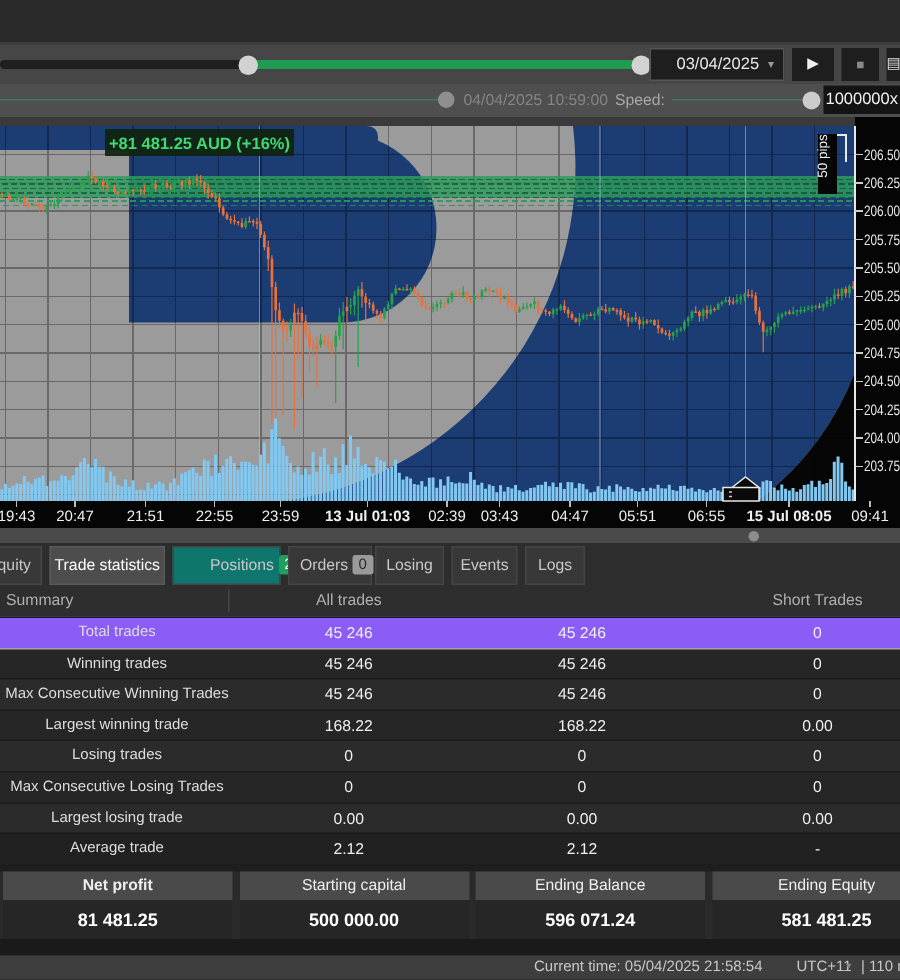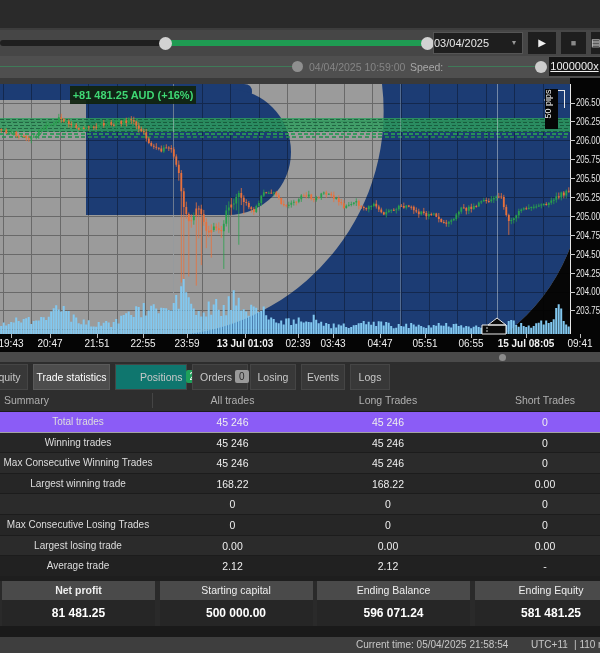--- a/index.html
+++ b/index.html
@@ -9,34 +9,34 @@
 <body>
 <div id="root">
 
   <div class="abs" style="left:0;top:0;width:600px;height:30px;background:#2a2a2a;border-bottom:2px solid #3d3d3d;"></div>
 
   <div class="abs" style="left:0;top:30px;width:600px;height:26px;background:#464646;">
     <div class="abs" style="left:0;top:10px;width:428px;height:6px;background:#1f1f1f;border-radius:3px;"></div>
     <div class="abs" style="left:165px;top:10px;width:263px;height:6px;background:#1f9b52;border-radius:3px;"></div>
     <div class="abs" style="left:159px;top:7px;width:13px;height:13px;background:#d2d2d2;border-radius:50%;"></div>
     <div class="abs" style="left:421px;top:7px;width:13px;height:13px;background:#d2d2d2;border-radius:50%;"></div>
-    <div class="abs" style="left:433px;top:2px;width:90px;height:22px;background:#1e1e1e;border:1px solid #555;color:#e8e8e8;font-size:11px;line-height:20px;padding-left:0;">03/04/2025<span style="position:absolute;right:6px;top:0;color:#999;font-size:8px;">▾</span></div>
+    <div class="abs" style="left:433px;top:2px;width:90px;height:22px;background:#1e1e1e;border:1px solid #555;color:#e8e8e8;font-size:11px;line-height:20px;padding-left:17px;">03/04/2025<span style="position:absolute;right:6px;top:0;color:#999;font-size:8px;">▾</span></div>
     <div class="abs" style="left:528px;top:2px;width:28px;height:22px;background:#1e1e1e;color:#f0f0f0;font-size:10px;text-align:center;line-height:22px;">▶</div>
     <div class="abs" style="left:561px;top:2px;width:25px;height:22px;background:#1e1e1e;color:#8a8a8a;font-size:9px;text-align:center;line-height:22px;">■</div>
     <div class="abs" style="left:591px;top:2px;width:9px;height:22px;background:#1e1e1e;color:#e0e0e0;font-size:10px;line-height:22px;">▤</div>
   </div>
 
   <div class="abs" style="left:0;top:56px;width:600px;height:22px;background:#4f4f4f;">
     <div class="abs" style="left:0;top:10px;width:292px;height:1px;background:#3f7a58;"></div>
     <div class="abs" style="left:292px;top:5px;width:11px;height:11px;background:#8f8f8f;border-radius:50%;"></div>
     <div class="abs" style="left:309px;top:0;height:22px;line-height:22px;color:#858585;font-size:10.5px;">04/04/2025 10:59:00</div>
     <div class="abs" style="left:410px;top:0;height:22px;line-height:22px;color:#a8a8a8;font-size:10.5px;">Speed:</div>
     <div class="abs" style="left:448px;top:10px;width:92px;height:1px;background:#3f7a58;"></div>
     <div class="abs" style="left:535px;top:5px;width:12px;height:12px;background:#cccccc;border-radius:50%;"></div>
-    <div class="abs" style="left:549px;top:1px;width:51px;height:19px;background:#141414;color:#f0f0f0;font-size:11px;text-align:center;line-height:19px;text-decoration:underline;">1000000x</div>
+    <div class="abs" style="left:549px;top:1px;width:51px;height:19px;background:#141414;color:#f0f0f0;font-size:11px;text-align:center;line-height:19px;">1000000x</div>
   </div>
 
   <div class="abs" style="left:0;top:78px;width:600px;height:274px;"><svg width="600" height="274" viewBox="0 78 600 274" xmlns="http://www.w3.org/2000/svg" font-family="Liberation Sans, sans-serif" shape-rendering="crispEdges" text-rendering="optimizeLegibility">
 <rect x="0" y="78" width="600" height="274" fill="#060606"></rect>
 <rect x="0" y="78" width="570" height="6" fill="#3a3a3a"></rect>
 <rect x="0" y="84" width="570" height="250" fill="#9b9b9b"></rect>
 <g shape-rendering="auto">
 <path d="M382,84 A225,225 0 0 1 189,334 L505,334 A197,197 0 0 0 570,248 L570,84 Z" fill="#1c3c74"></path>
 <path d="M505,334 A197,197 0 0 0 570,248 L570,334 Z" fill="#060606"></path>
 <path d="M0,84 H244 q8,0 8,8 t-8,8 H0 Z" fill="#1c3c74"></path>
@@ -113,21 +113,20 @@
     <div class="abs" style="left:192px;top:2px;width:56px;white-space:nowrap;height:26px;background:#383838;border:1px solid #454545;color:#c8c8c8;font-size:10.5px;line-height:24px;padding-left:7px;">Orders <span style="display:inline-block;background:#9a9a9a;color:#2a2a2a;font-size:10px;border-radius:2px;padding:0 4px;line-height:13px;vertical-align:1px;">0</span></div>
     <div class="abs" style="left:250px;top:2px;width:46px;height:26px;background:#383838;border:1px solid #454545;color:#c8c8c8;font-size:10.5px;text-align:center;line-height:24px;">Losing</div>
     <div class="abs" style="left:301px;top:2px;width:44px;height:26px;background:#383838;border:1px solid #454545;color:#c8c8c8;font-size:10.5px;text-align:center;line-height:24px;">Events</div>
     <div class="abs" style="left:350px;top:2px;width:40px;height:26px;background:#383838;border:1px solid #454545;color:#c8c8c8;font-size:10.5px;text-align:center;line-height:24px;">Logs</div>
   </div>
 
   <div class="abs" style="left:0;top:390px;width:600px;height:186px;background:#252525;">
     <div class="abs" style="left:0;top:0;width:600px;height:21px;background:#2e2e2e;color:#b0b0b0;font-size:10.5px;line-height:21px;padding-left:24px;">
         <span class="abs" style="left:4px;">Summary</span>
         <span class="abs" style="left:155px;width:155px;text-align:center;">All trades</span>
-        <span class="abs" style="left:310px;width:156px;text-align:center;">Long Trades</span>
         <span class="abs" style="left:466px;width:158px;text-align:center;">Short Trades</span>
         <span class="abs" style="left:152px;top:3px;width:1px;height:15px;background:#454545;"></span>
       </div>
 <div class="abs" style="left:0;top:21.0px;width:600px;height:20.6px;background:#8b5cf6;color:#dddddd;font-size:10.5px;line-height:20.6px;border-top:1px solid #1c1c1c;">
         <span class="abs" style="left:0;width:156px;text-align:center;font-size:10px;white-space:nowrap;">Total trades</span>
         <span class="abs" style="left:155px;width:155px;text-align:center;color:#eeeeee;">45 246</span>
         <span class="abs" style="left:310px;width:156px;text-align:center;color:#eeeeee;">45 246</span>
         <span class="abs" style="left:466px;width:158px;text-align:center;color:#eeeeee;">0</span>
       </div>
 <div class="abs" style="left:0;top:41.6px;width:600px;height:20.6px;background:#262626;color:#dddddd;font-size:10.5px;line-height:20.6px;border-top:1px solid #a3a3a3;">
@@ -142,20 +141,21 @@
         <span class="abs" style="left:310px;width:156px;text-align:center;color:#eeeeee;">45 246</span>
         <span class="abs" style="left:466px;width:158px;text-align:center;color:#eeeeee;">0</span>
       </div>
 <div class="abs" style="left:0;top:82.8px;width:600px;height:20.6px;background:#262626;color:#dddddd;font-size:10.5px;line-height:20.6px;border-top:1px solid #1c1c1c;">
         <span class="abs" style="left:0;width:156px;text-align:center;font-size:10px;white-space:nowrap;">Largest winning trade</span>
         <span class="abs" style="left:155px;width:155px;text-align:center;color:#eeeeee;">168.22</span>
         <span class="abs" style="left:310px;width:156px;text-align:center;color:#eeeeee;">168.22</span>
         <span class="abs" style="left:466px;width:158px;text-align:center;color:#eeeeee;">0.00</span>
       </div>
 <div class="abs" style="left:0;top:103.4px;width:600px;height:20.6px;background:#2b2b2b;color:#dddddd;font-size:10.5px;line-height:20.6px;border-top:1px solid #1c1c1c;">
+        <span class="abs" style="left:0;width:156px;text-align:center;font-size:10px;white-space:nowrap;">Losing trades</span>
         <span class="abs" style="left:155px;width:155px;text-align:center;color:#eeeeee;">0</span>
         <span class="abs" style="left:310px;width:156px;text-align:center;color:#eeeeee;">0</span>
         <span class="abs" style="left:466px;width:158px;text-align:center;color:#eeeeee;">0</span>
       </div>
 <div class="abs" style="left:0;top:124.0px;width:600px;height:20.6px;background:#262626;color:#dddddd;font-size:10.5px;line-height:20.6px;border-top:1px solid #1c1c1c;">
         <span class="abs" style="left:0;width:156px;text-align:center;font-size:10px;white-space:nowrap;">Max Consecutive Losing Trades</span>
         <span class="abs" style="left:155px;width:155px;text-align:center;color:#eeeeee;">0</span>
         <span class="abs" style="left:310px;width:156px;text-align:center;color:#eeeeee;">0</span>
         <span class="abs" style="left:466px;width:158px;text-align:center;color:#eeeeee;">0</span>
       </div>

